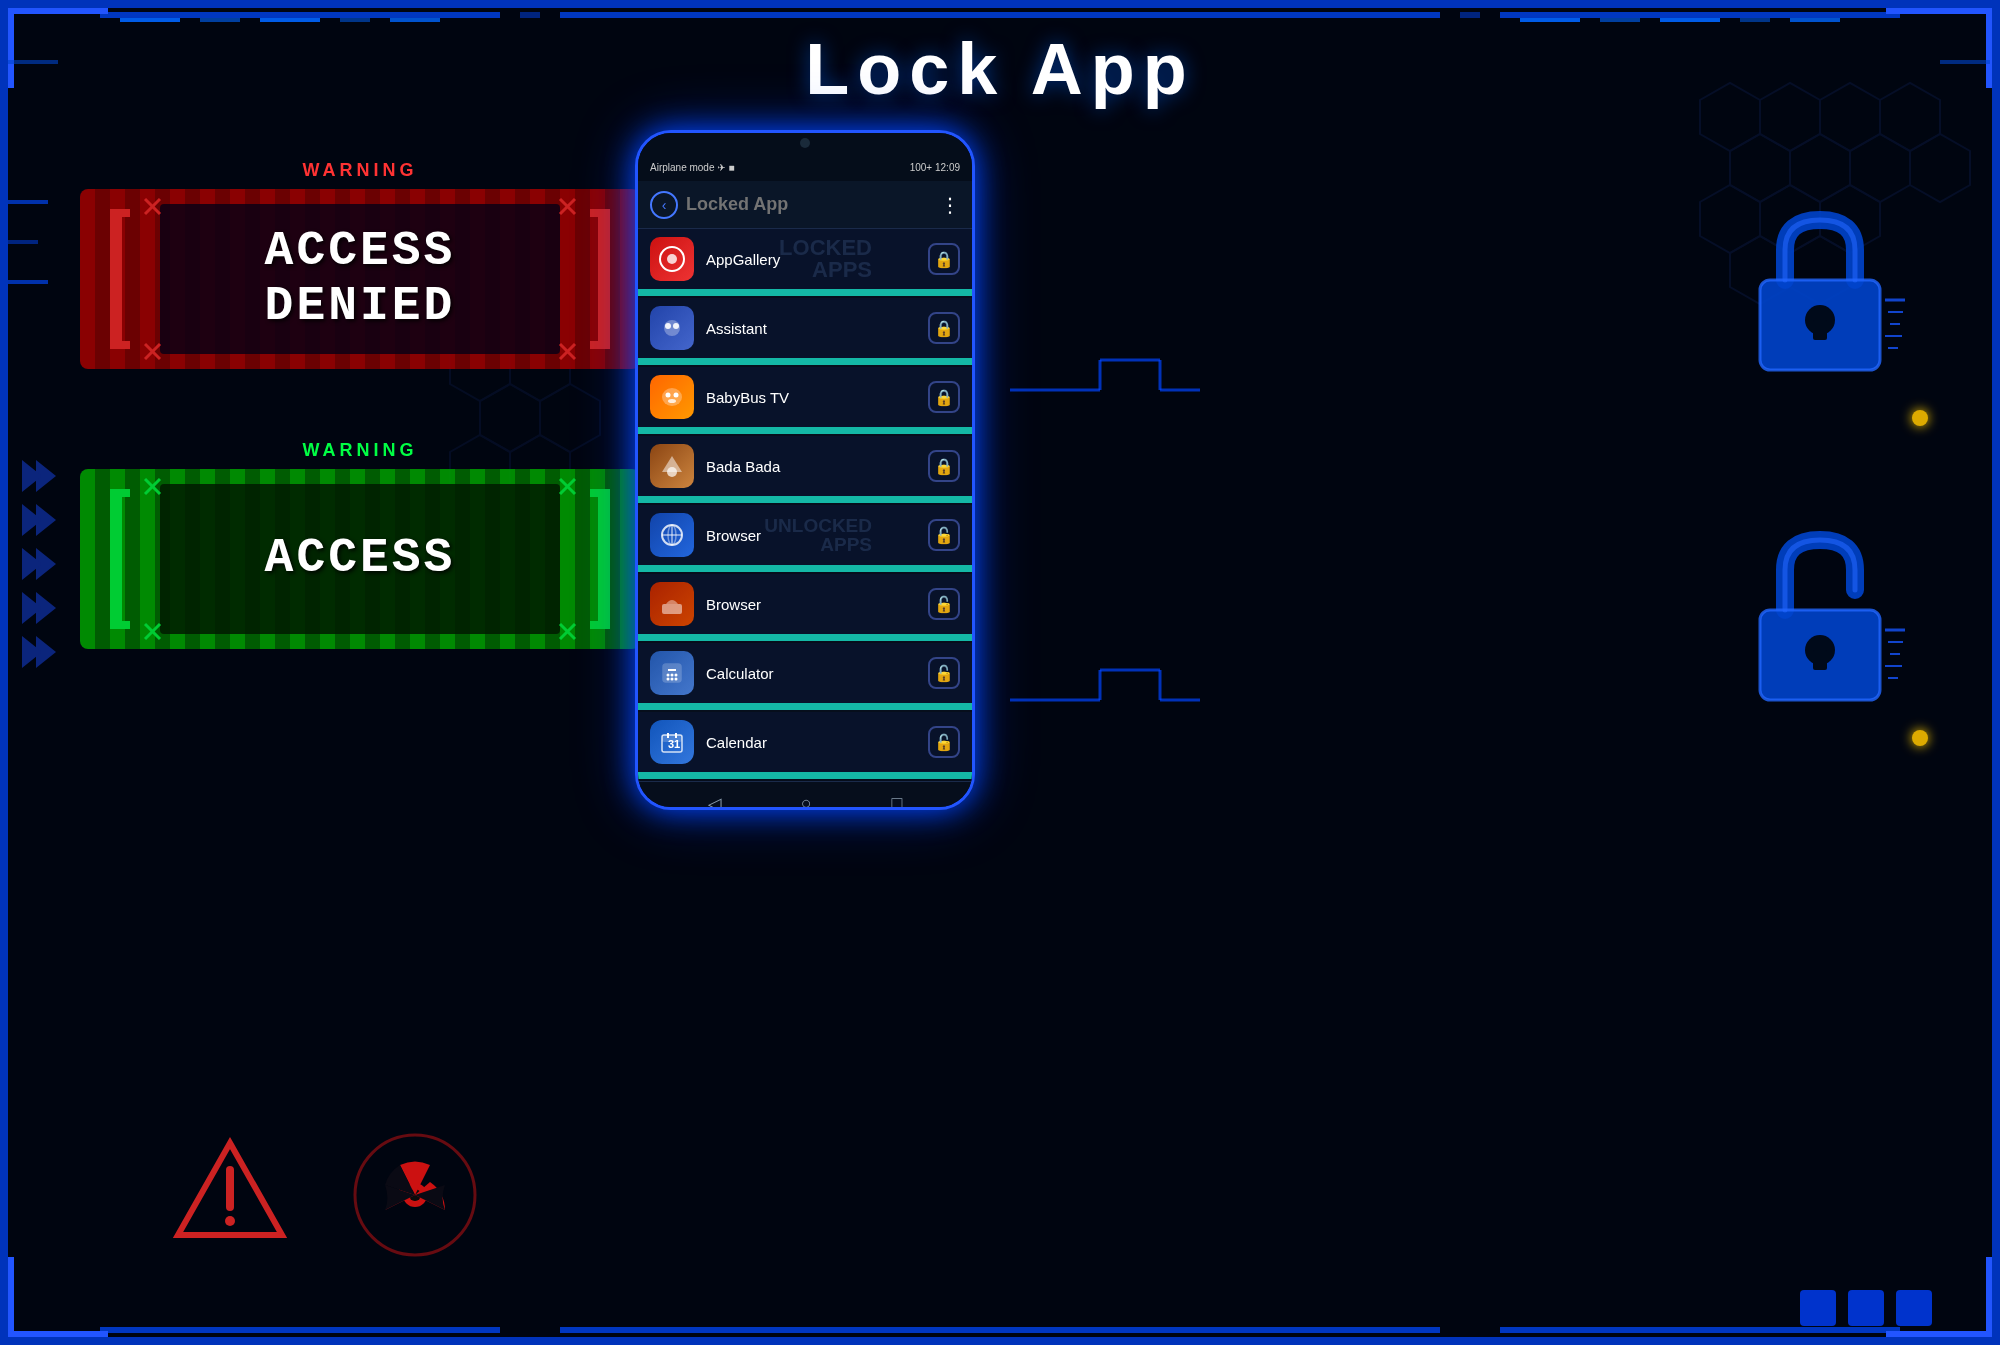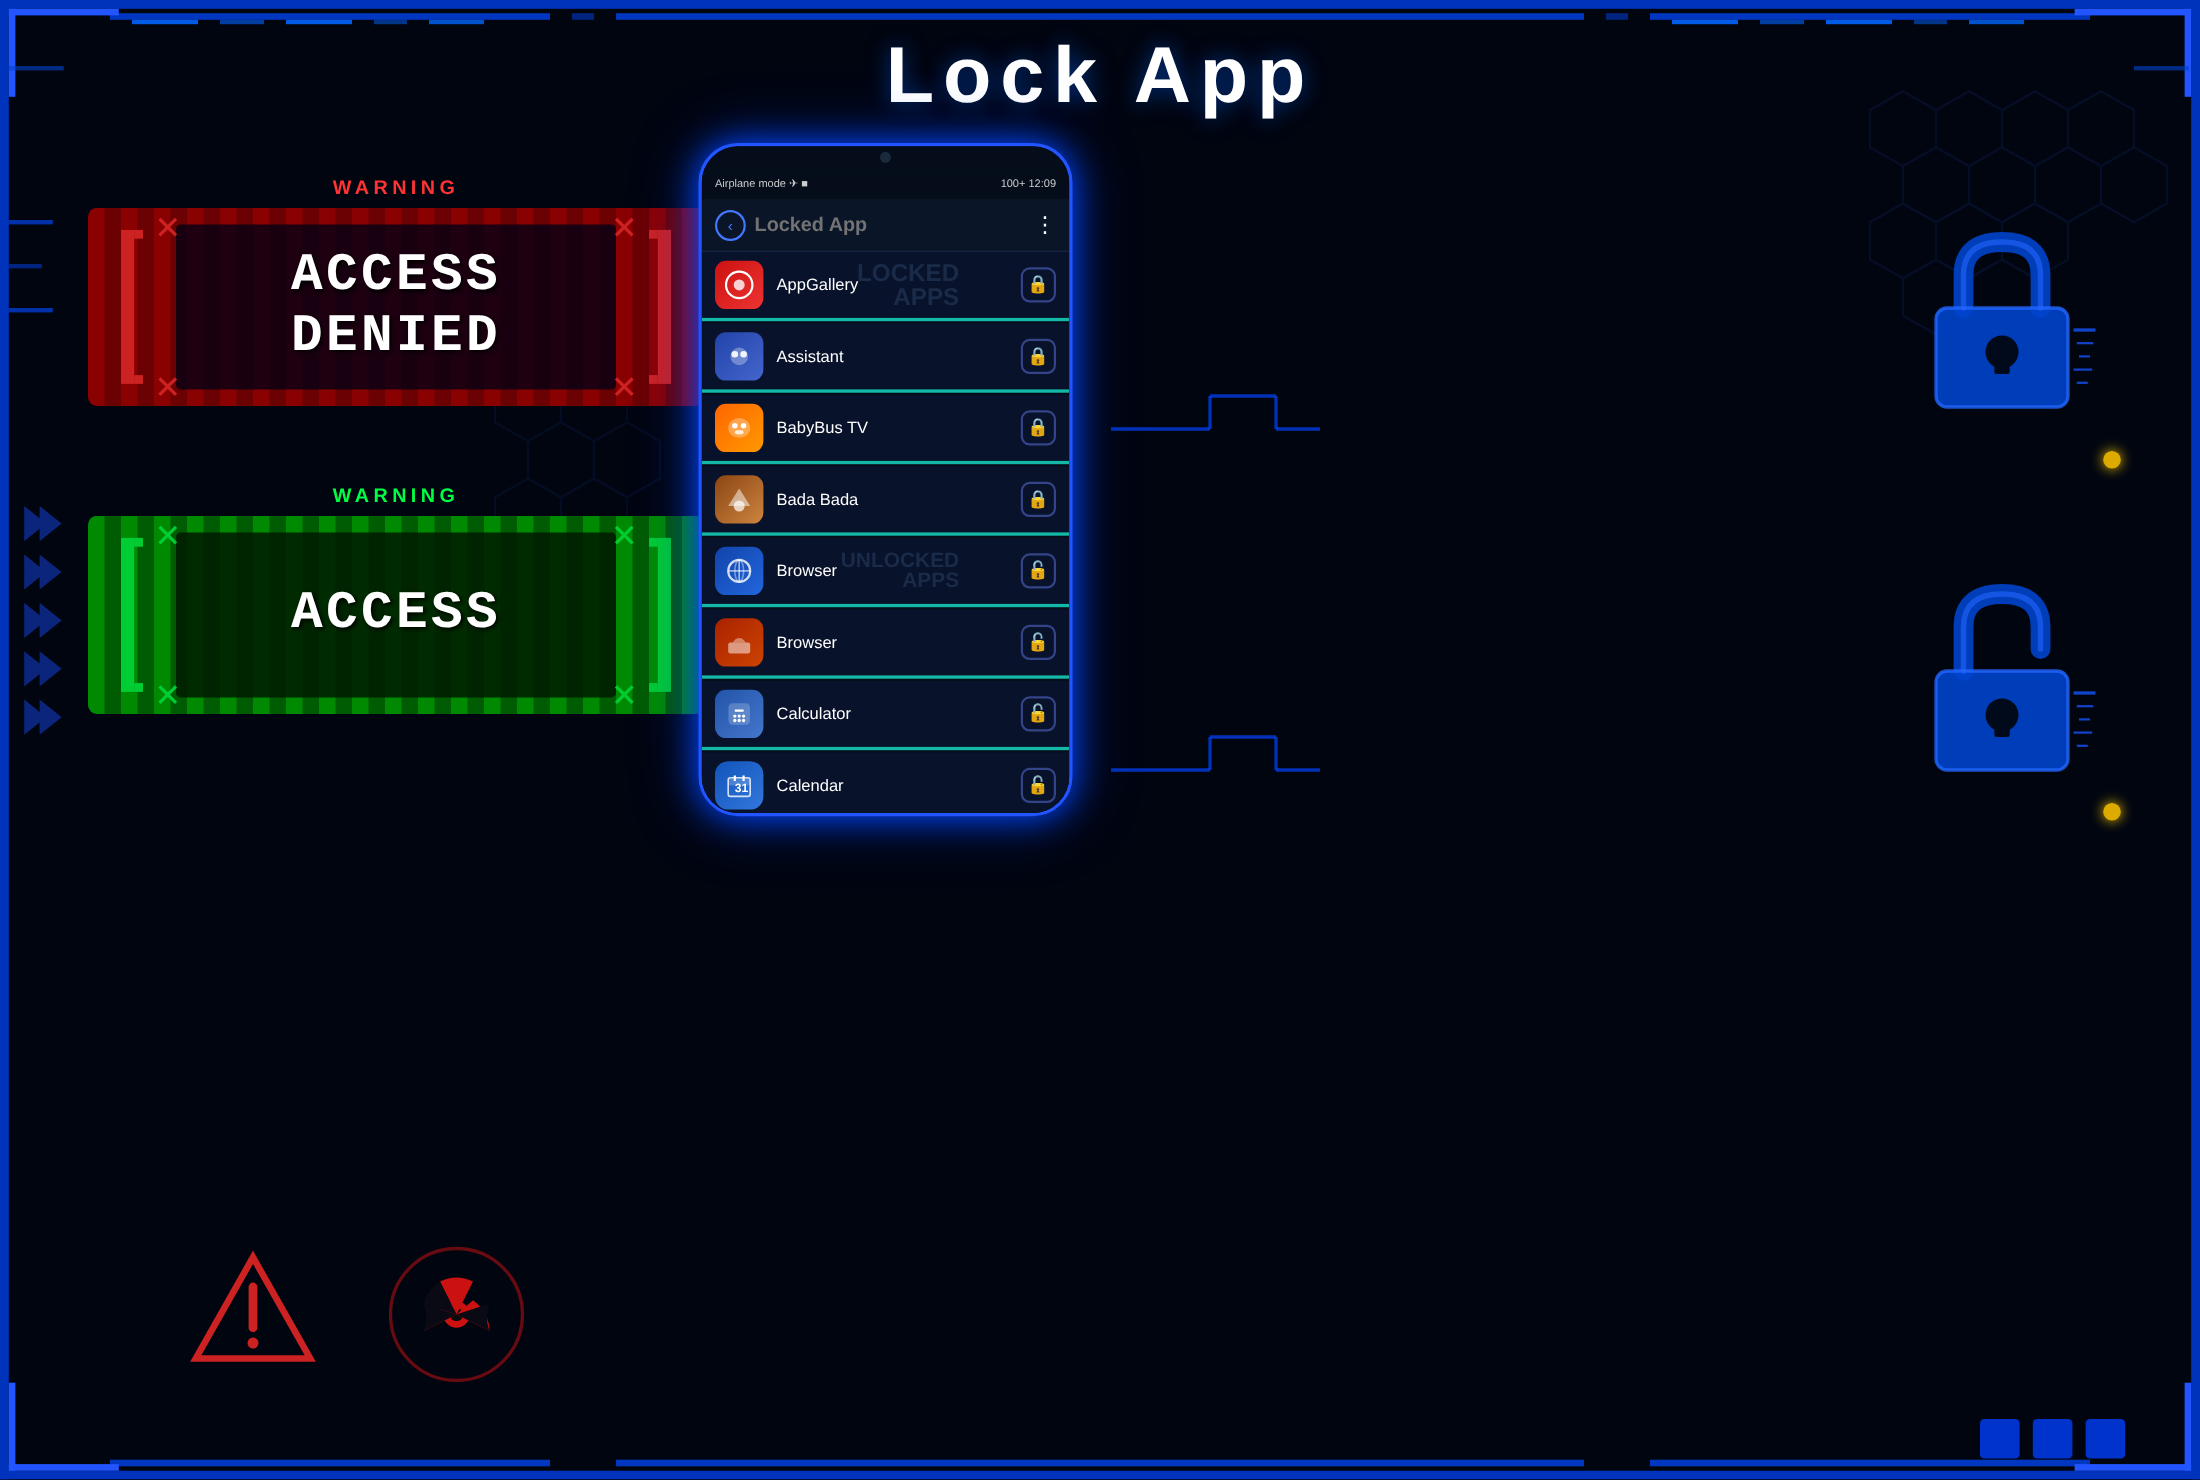--- a/index.html
+++ b/index.html
@@ -92,21 +92,21 @@
       position: absolute;
       left: 640px;
       top: 120px;
       width: 340px;
       height: 1050px; 
       top: 130px;
     }
 
     .phone-frame {
       width: 340px;
-      height: 612px;
+      height: 680px;
       background: #050d1a;
       border-radius: 36px;
       border: 3px solid #2255ff;
       box-shadow: 0 0 30px #0044ff, 0 0 60px rgba(0,68,255,0.4), inset 0 0 20px rgba(0,40,120,0.5);
       overflow: hidden;
       position: relative;
     }
 
     
     .phone-status-bar {
@@ -172,21 +172,21 @@
     .app-list {
       background: #060e1c;
       flex: 1;
       overflow: hidden;
     }
 
     .app-list-item {
       display: flex;
       align-items: center;
       padding: 8px 12px;
-      border-bottom: 3px solid #14b8a6;
+      border-bottom: 7px solid #14b8a6;
       background: #08122a;
       margin-bottom: 2px;
       position: relative;
     }
 
     .app-icon {
       width: 44px;
       height: 44px;
       border-radius: 10px;
       margin-right: 12px;

